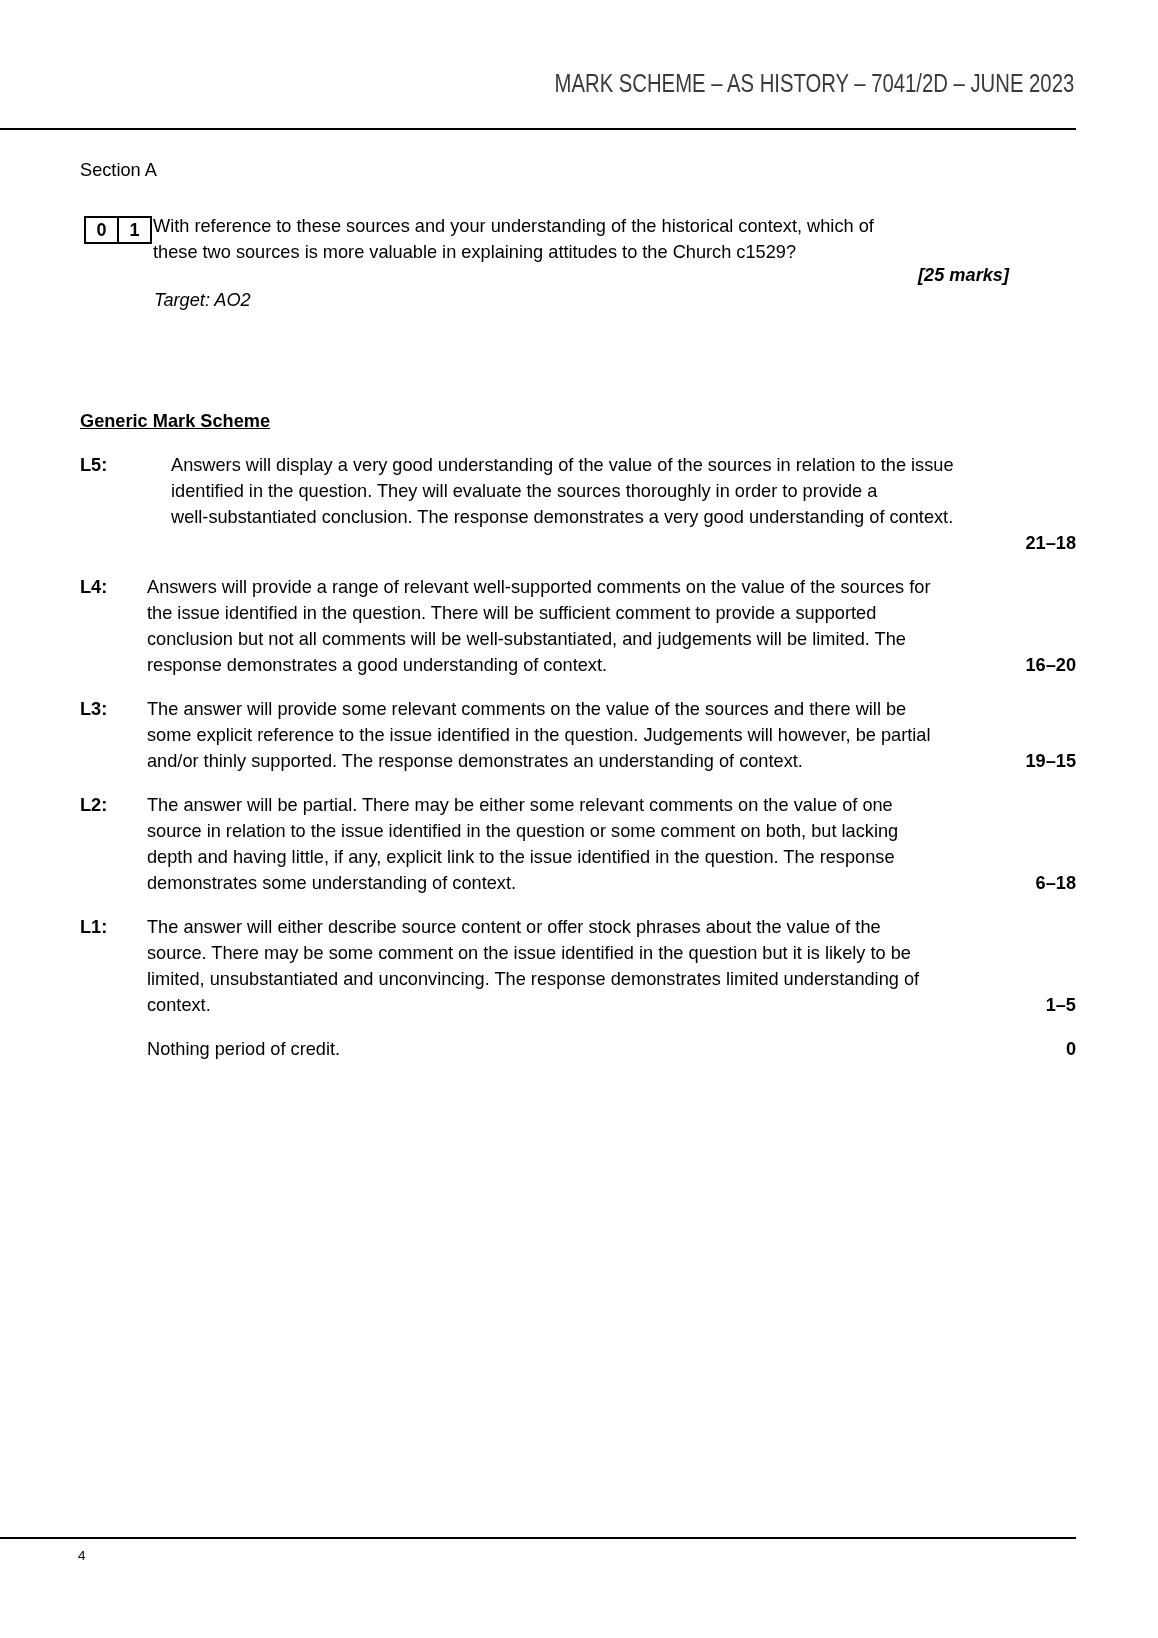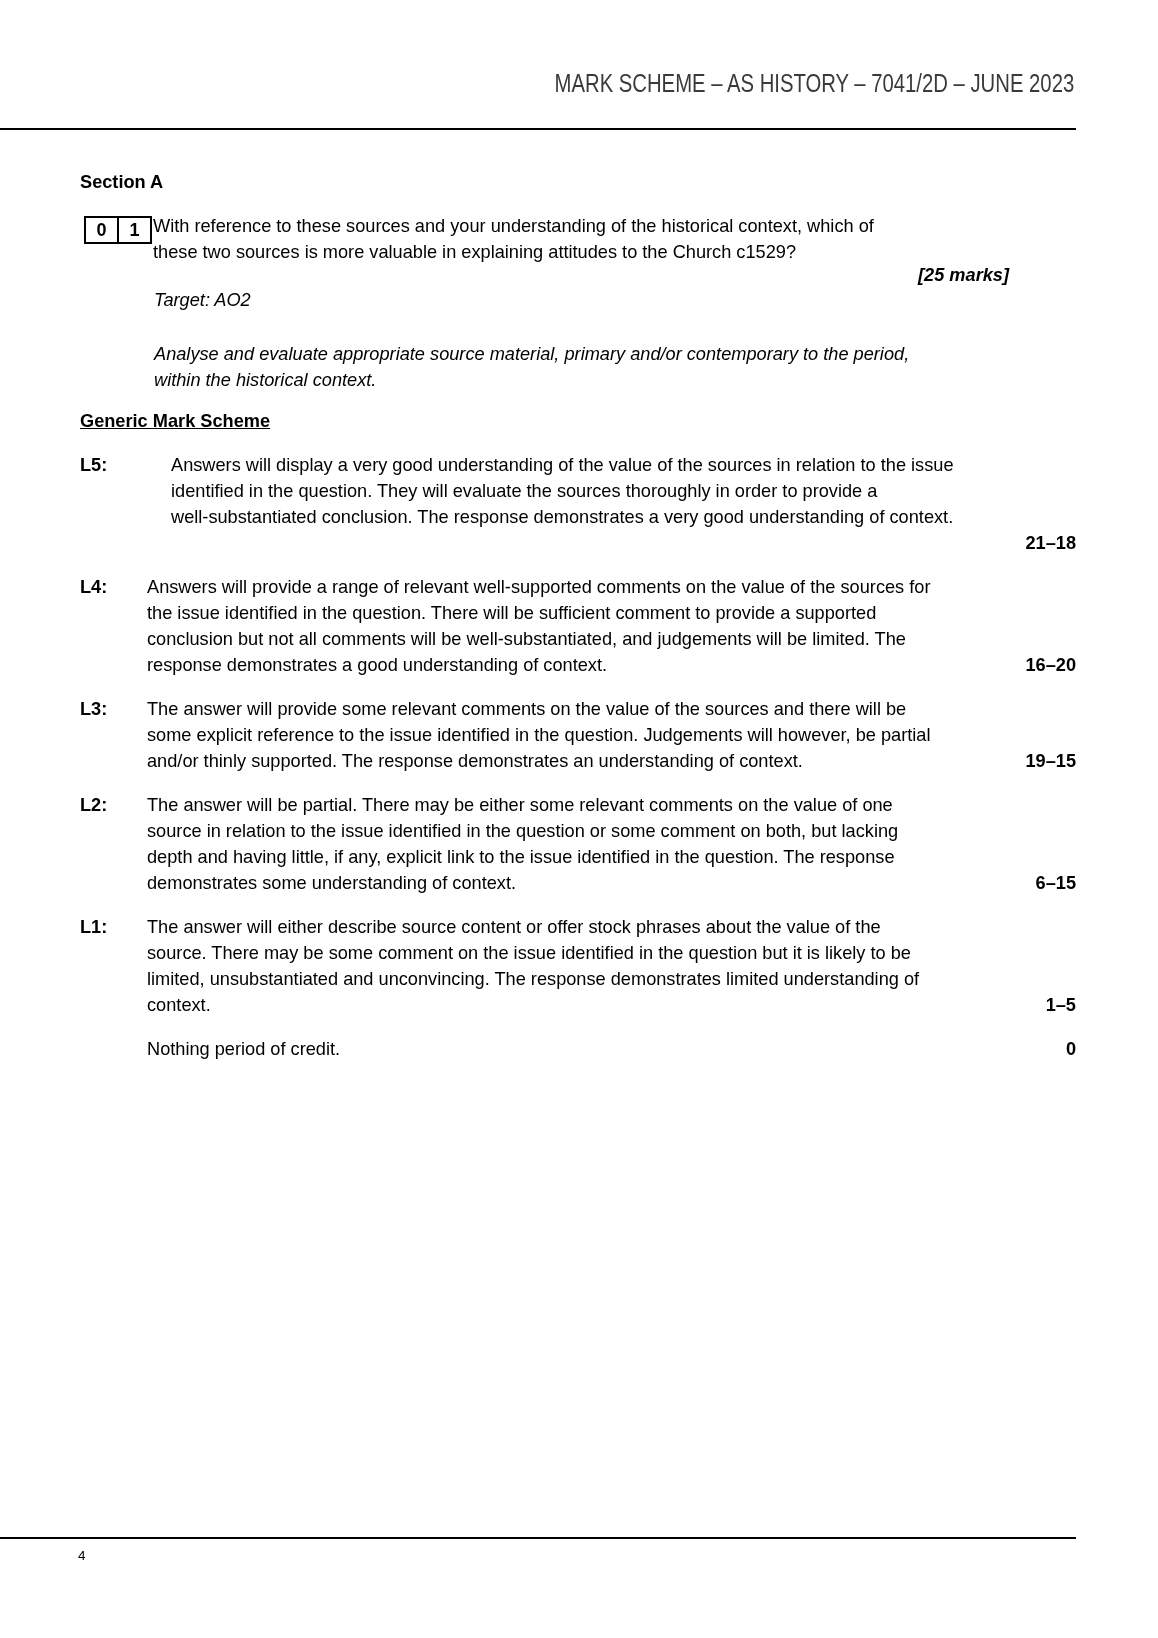--- a/index.html
+++ b/index.html
@@ -40,22 +40,21 @@
   }
   .rule-top { top: 128px; }
   .rule-bottom { top: 1537px; }
   .pre { white-space: pre; }
 
   
   .section-heading {
     position: absolute;
     left: 80px;
     top: 157px;
-    font-weight: bold;
-    margin-top: 12px;
+    font-weight: normal;
   }
 
   
   .question-row {
     position: absolute;
     left: 84px;
     top: 213px;
     display: flex;
     align-items: flex-start;
   }
@@ -165,22 +164,20 @@
       <div class="qnum-cell">1</div>
     </div>
     <div class="question-text pre">With reference to these sources and your understanding of the historical context, which of
 these two sources is more valuable in explaining attitudes to the Church c1529?</div>
   </div>
 
   <div class="marks-allocation">[25 marks]</div>
 
   <div class="target-line">Target: AO2</div>
 
-  <div class="ao-description pre">Analyse and evaluate appropriate source material, primary and/or contemporary to the period,
-within the historical context.</div>
 
   <div class="generic-heading">Generic Mark Scheme</div>
 
   <div class="levels" id="levels">
       <div class="level-row own-line">
         <div class="level-label">L5:</div>
         <div class="level-body">
           <div class="level-text">Answers will display a very good understanding of the value of the sources in relation to the issue
 identified in the question. They will evaluate the sources thoroughly in order to provide a
 well-substantiated conclusion. The response demonstrates a very good understanding of context.</div>
@@ -206,21 +203,21 @@
           <div class="level-marks">19–15</div>
         </div>
       </div>
       <div class="level-row">
         <div class="level-label">L2:</div>
         <div class="level-body">
           <div class="level-text">The answer will be partial. There may be either some relevant comments on the value of one
 source in relation to the issue identified in the question or some comment on both, but lacking
 depth and having little, if any, explicit link to the issue identified in the question. The response
 demonstrates some understanding of context.</div>
-          <div class="level-marks">6–15</div>
+          <div class="level-marks">6–18</div>
         </div>
       </div>
       <div class="level-row">
         <div class="level-label">L1:</div>
         <div class="level-body">
           <div class="level-text">The answer will either describe source content or offer stock phrases about the value of the
 source. There may be some comment on the issue identified in the question but it is likely to be
 limited, unsubstantiated and unconvincing. The response demonstrates limited understanding of
 context.</div>
           <div class="level-marks">1–5</div>

